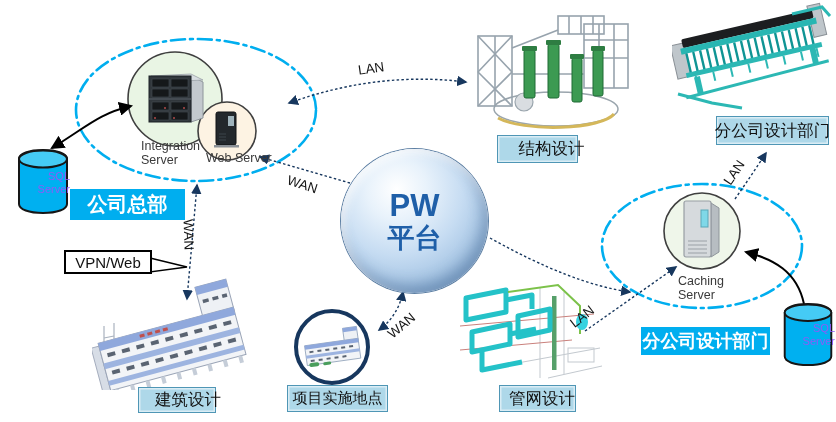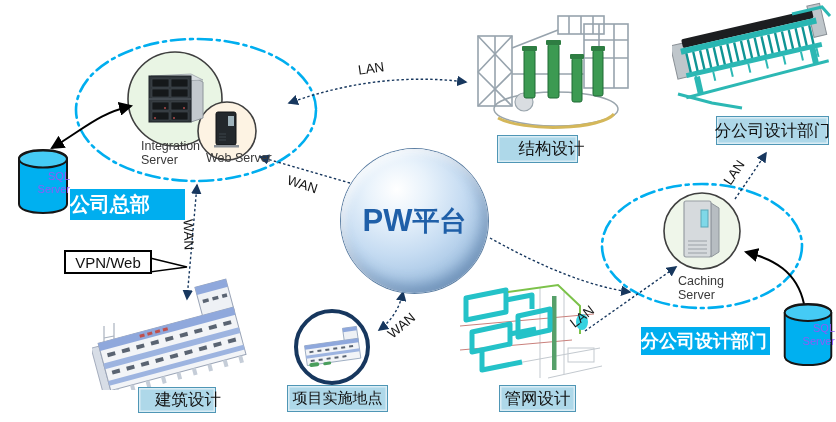--- a/index.html
+++ b/index.html
@@ -6,45 +6,45 @@
   #canvas{
     position:relative;width:836px;height:422px;background:#fff;overflow:hidden;
     font-family:"Liberation Sans","DejaVu Sans",sans-serif;color:#111;
   }
   .abs{position:absolute;}
   
   .sphere{
     left:341px;top:149px;width:147px;height:144px;border-radius:50%;
     background:radial-gradient(circle at 38% 28%, #ffffff 0%, #e8f2fb 22%, #c6dcf2 48%, #a3c3e3 72%, #7fa8d0 92%, #6f98c2 100%);
     box-shadow:inset -5px -8px 14px rgba(60,95,140,.45), inset 3px 4px 9px rgba(255,255,255,.95), 0 0 0 1px #5d7fa3;
-    display:flex;flex-direction:row;align-items:center;justify-content:center;
+    display:flex;flex-direction:column;align-items:center;justify-content:center;
     text-align:center;z-index:4;
   }
   .sphere span{display:block;font-weight:bold;color:#1F5FA8;line-height:1.12;}
   .sphere .l1{font-size:31px;}
   .sphere .l2{font-size:27px;}
   
   .group-box{
     background:#00AEEF;color:#fff;font-weight:bold;
-    display:flex;align-items:center;justify-content:flex-start;z-index:5;box-sizing:border-box;
+    display:flex;align-items:center;justify-content:center;z-index:5;box-sizing:border-box;
   }
   #hq-box{left:70px;top:189px;width:115px;height:31px;font-size:20px;}
   #branch-box{left:641px;top:327px;width:129px;height:28px;font-size:18px;}
   
   .tag{
     background:#aed8e9;border:1.5px solid #4f96b5;color:#101010;
     box-shadow:inset 0 0 0 1.5px rgba(255,255,255,.55);
     display:flex;align-items:center;justify-content:center;
     font-size:16.5px;z-index:5;box-sizing:border-box;white-space:nowrap;
   }
   #structural-tag{left:497px;top:135px;width:81px;height:28px;padding-left:28px;}
   #mech-tag{left:716px;top:116px;width:113px;height:29px;}
   #building-tag{left:138px;top:387px;width:78px;height:26px;padding-left:22px;}
   #project-tag{left:287px;top:385px;width:101px;height:27px;font-size:15px;}
-  #pipe-tag{left:499px;top:385px;width:77px;height:27px;}
+  #pipe-tag{left:499px;top:385px;width:77px;height:27px;justify-content:flex-end;}
   
   .srv-label{font-size:12.5px;color:#3a3a3a;line-height:1.12;z-index:5;}
   .srv-label span{display:block;}
   #integration-label{left:141px;top:139px;}
   #web-label{left:206px;top:151px;}
   #caching-label{left:678px;top:274px;}
   
   .db-label{font-size:11px;color:#8b5cf6;text-align:right;line-height:1.15;z-index:6;}
   .db-label span{display:block;}
   

